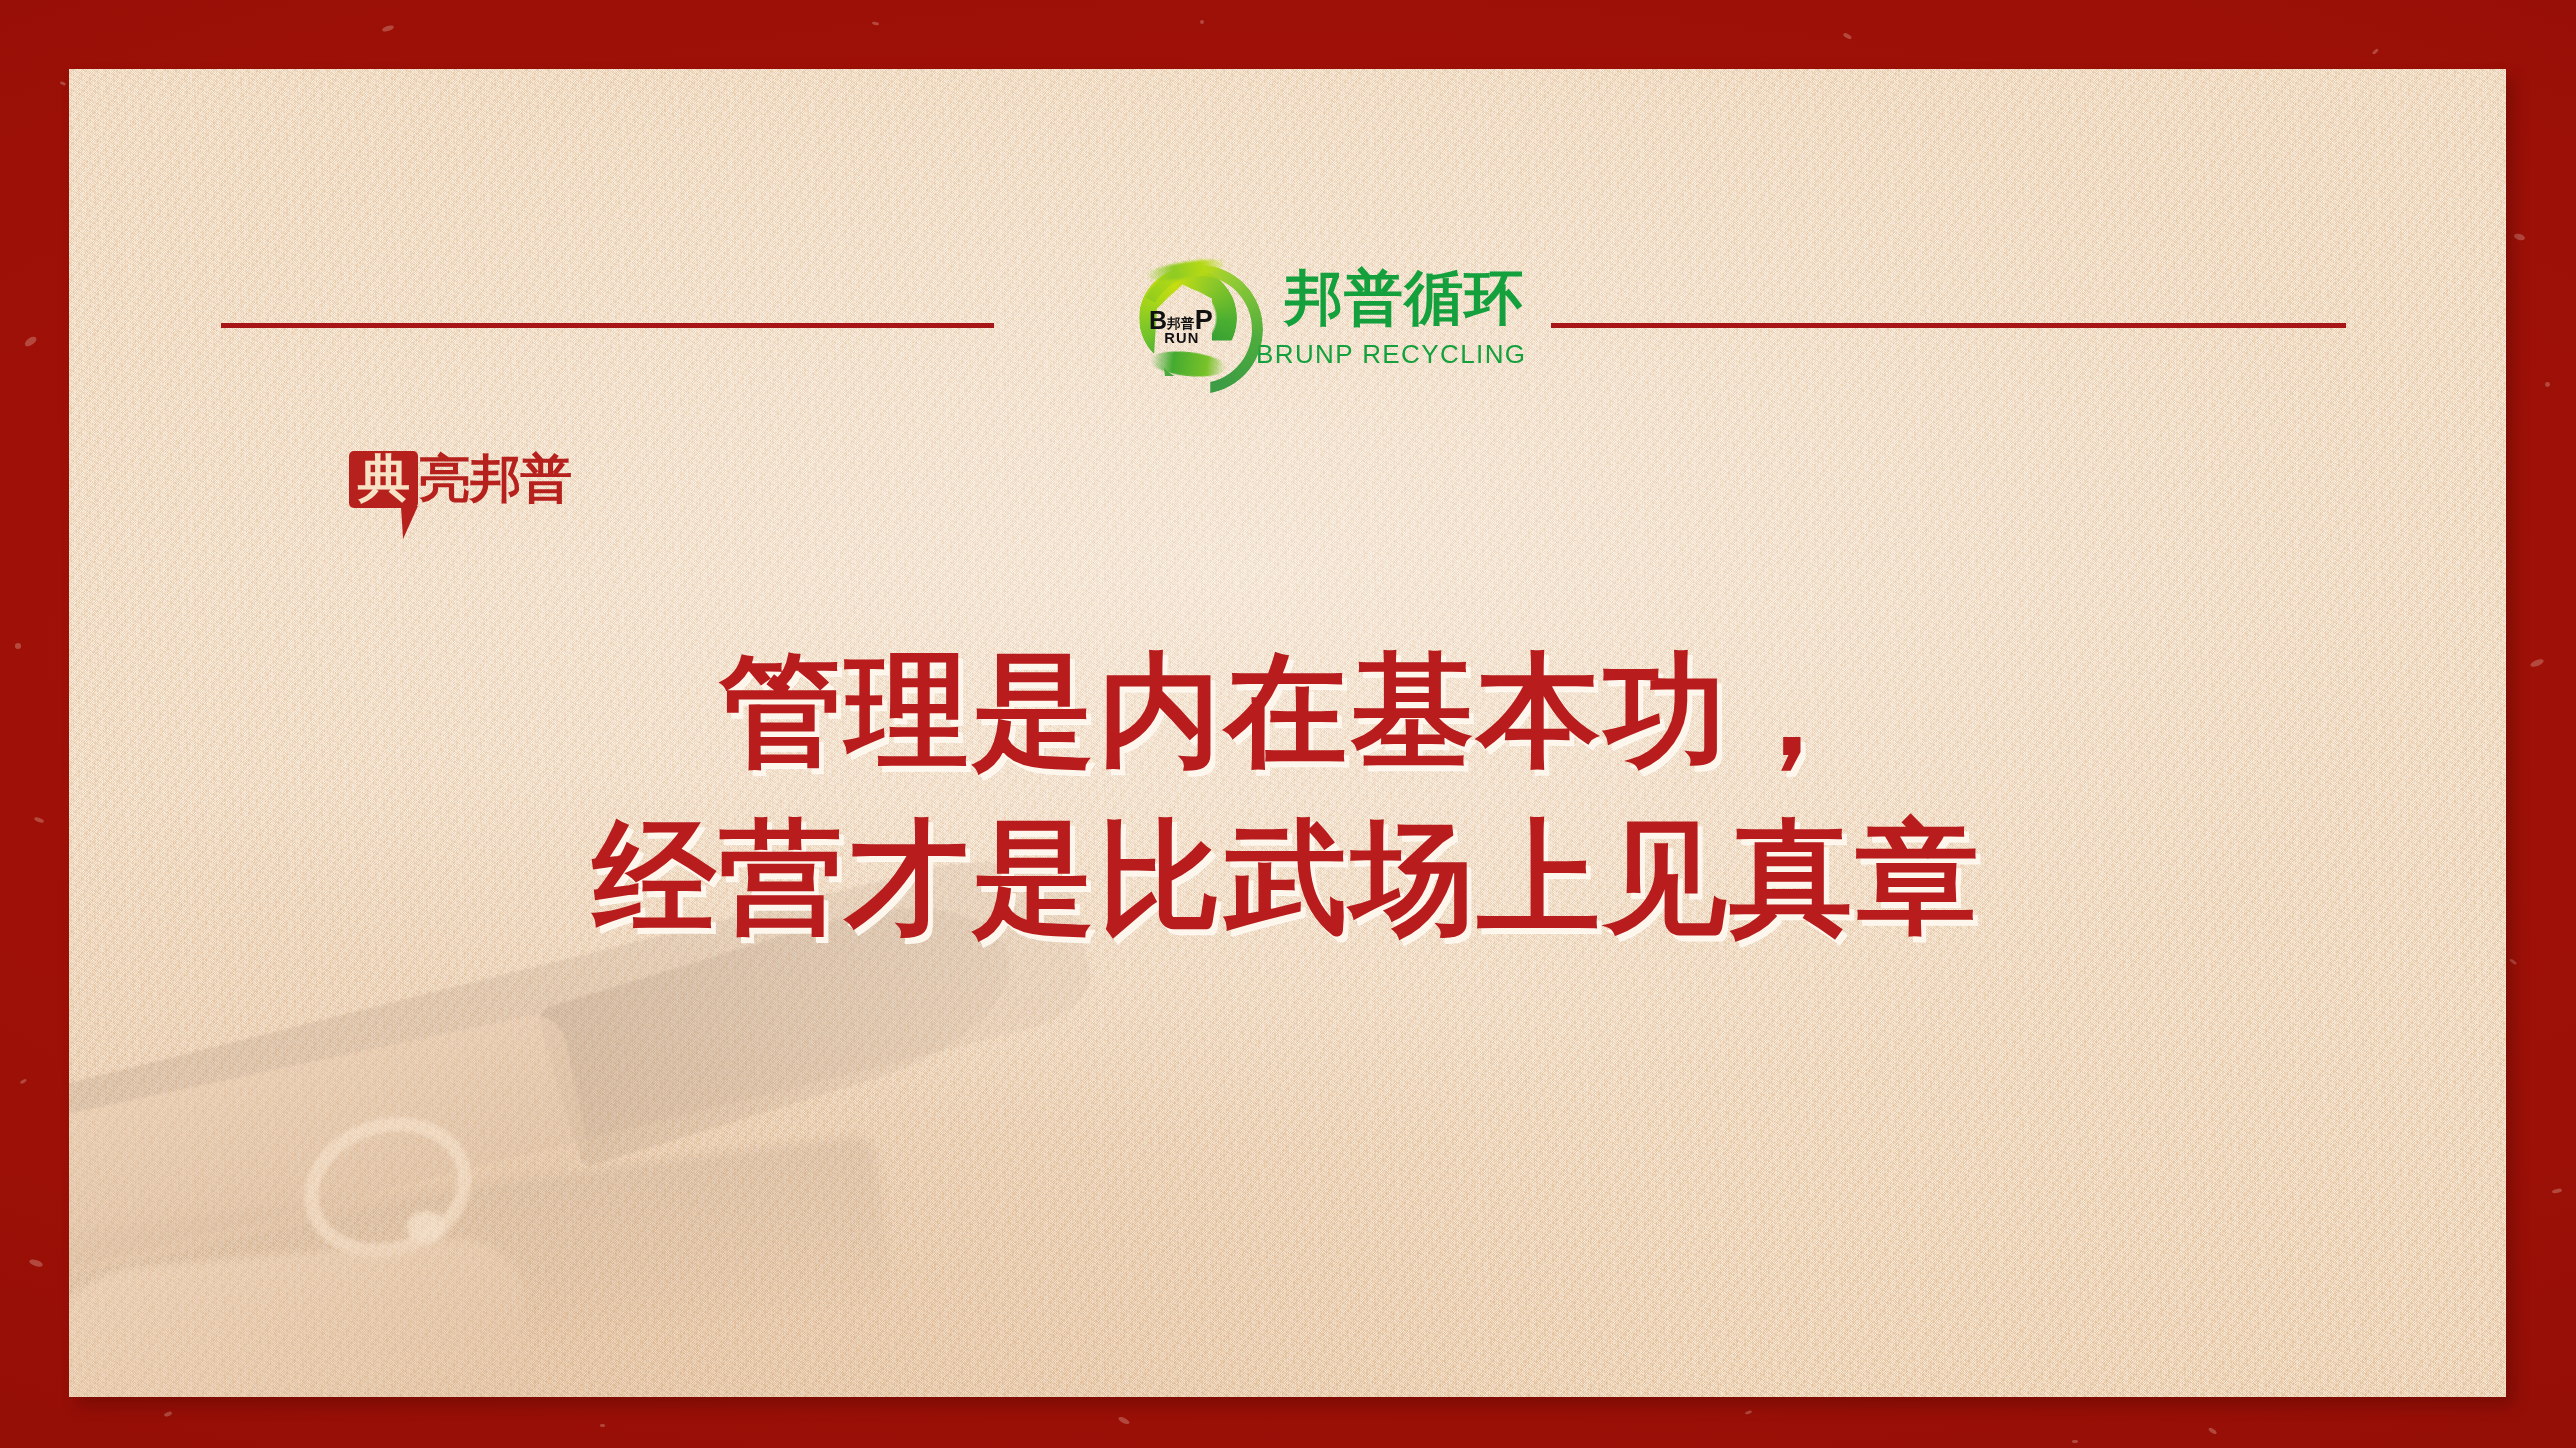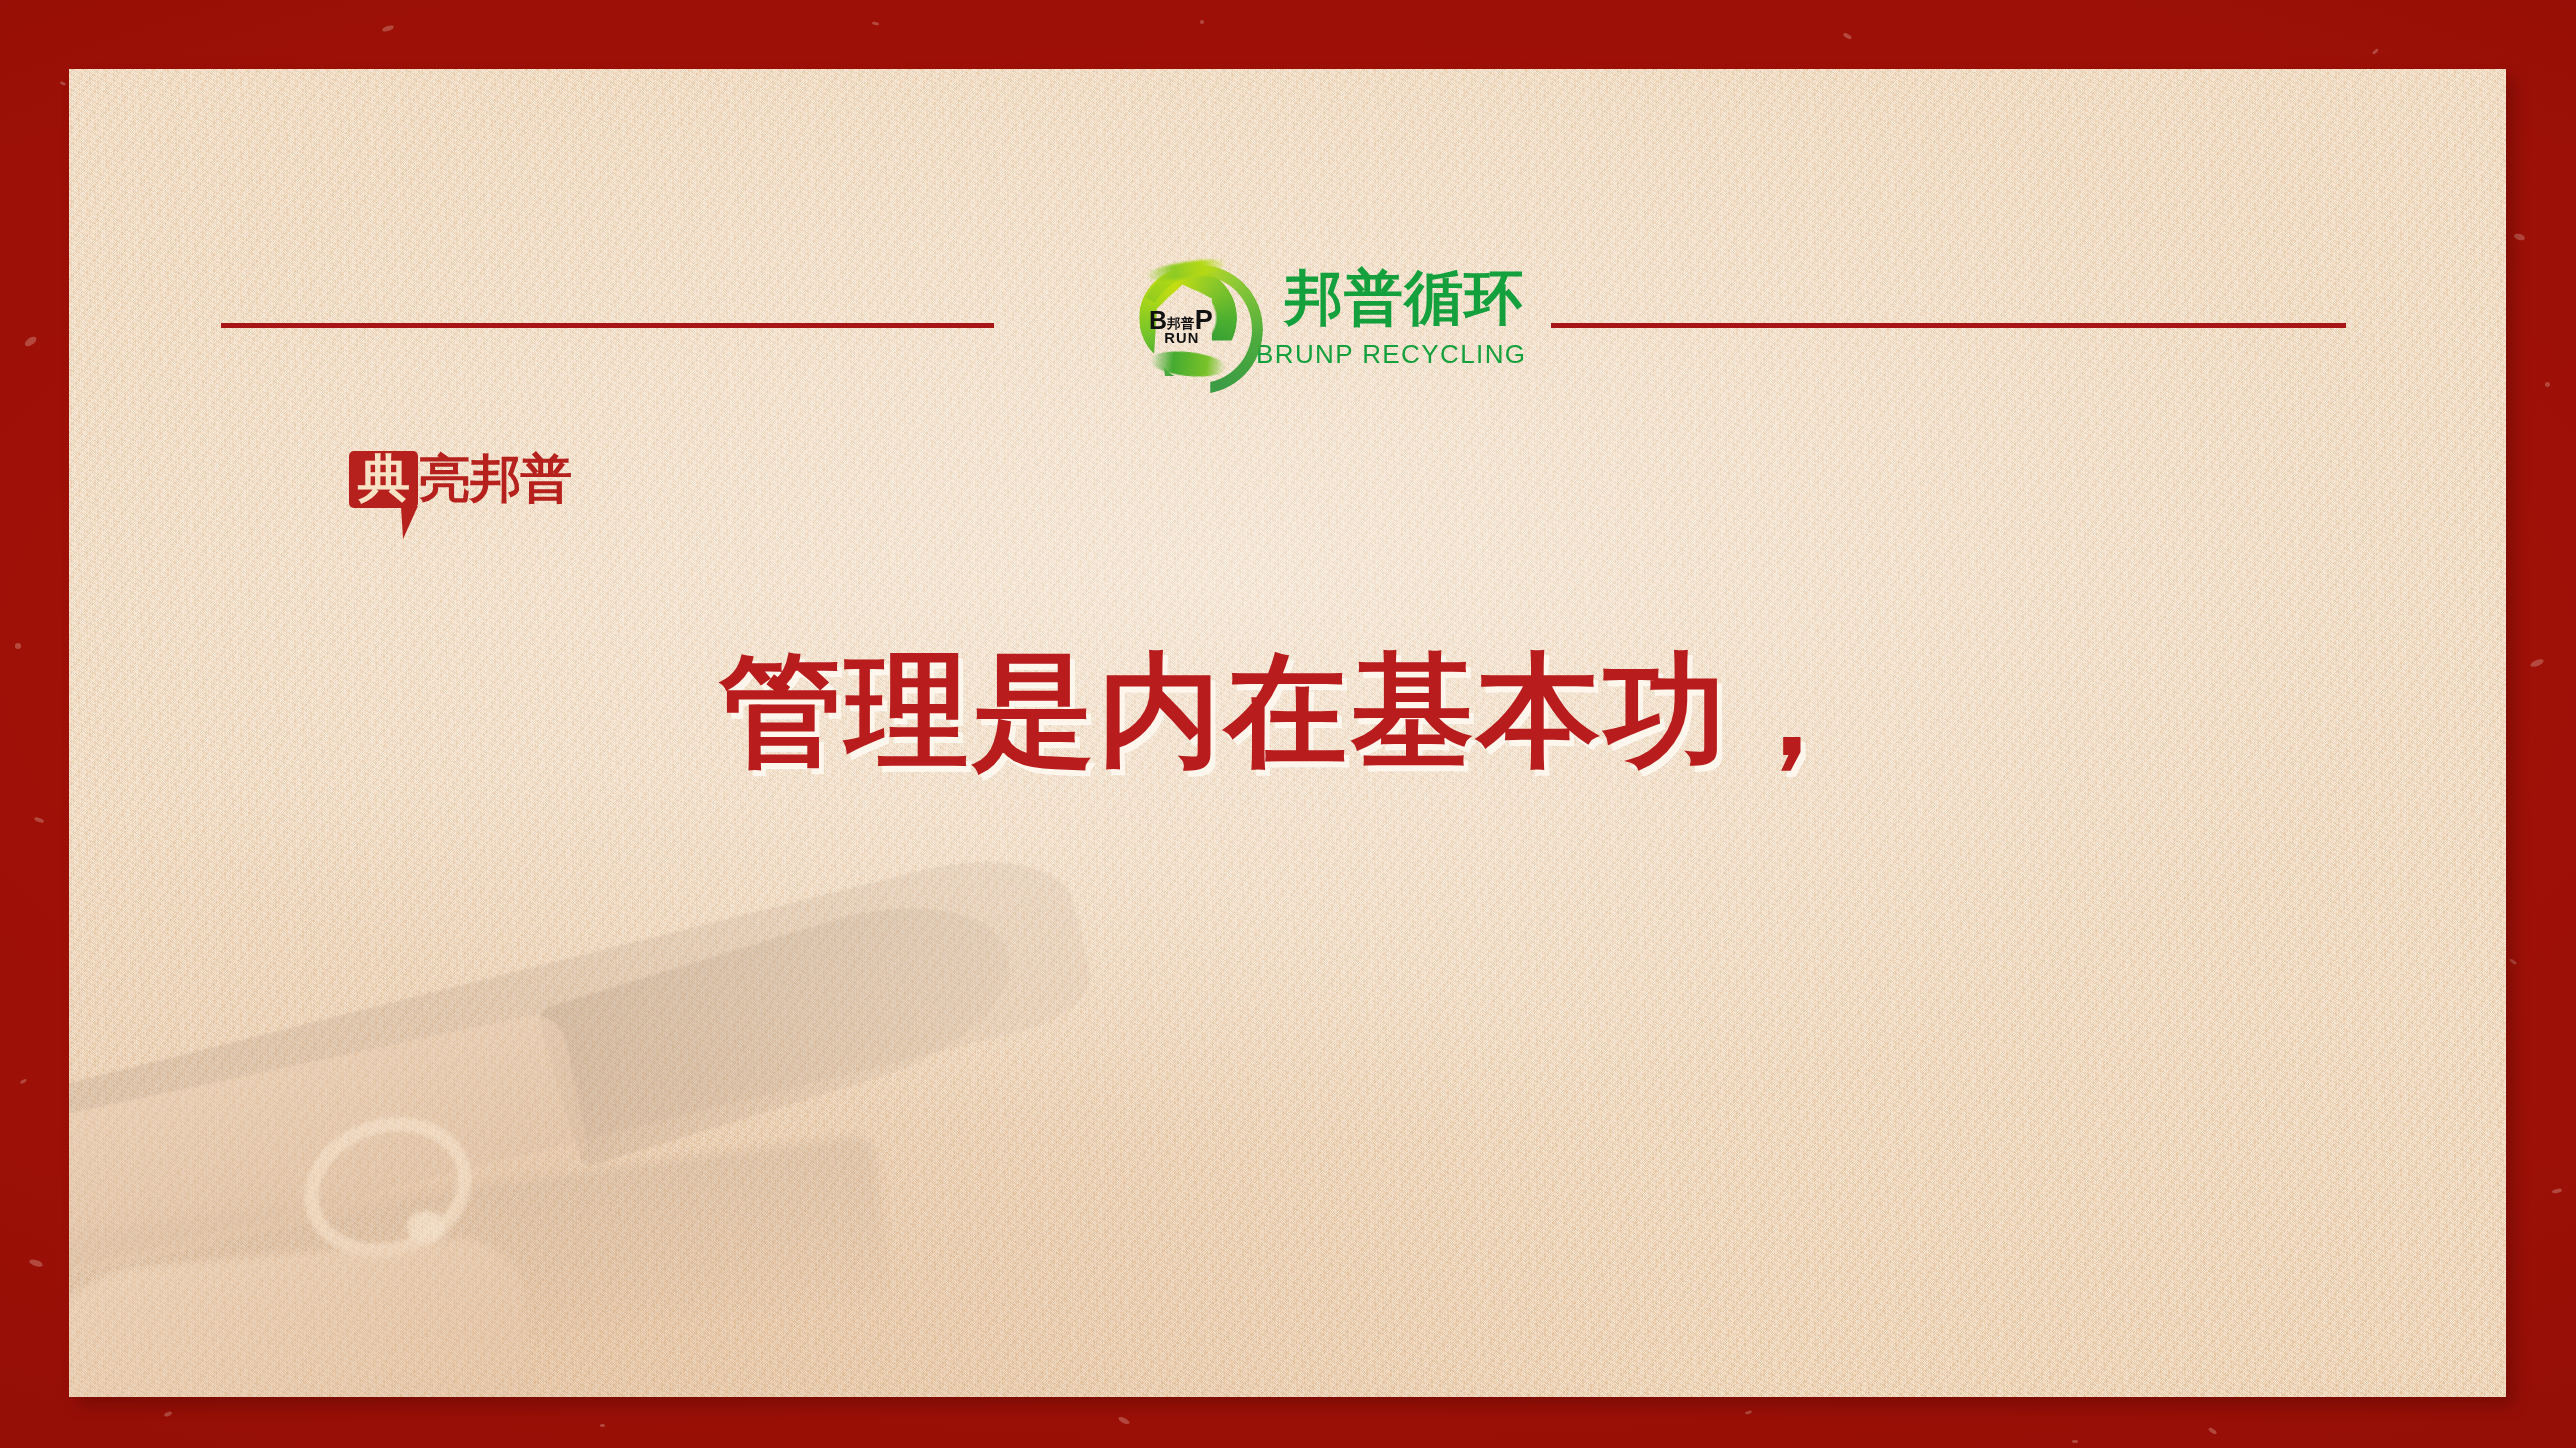--- a/index.html
+++ b/index.html
@@ -443,18 +443,19 @@
     <div class="badge">
       <div class="badge-box">
         <span class="badge-box-char">典</span>
         <span class="badge-tail"></span>
       </div>
       <div class="badge-text">亮邦普</div>
     </div>
 
     <div class="headline">
       <div class="hl-line">管理是内在基本功，</div>
+      <div class="hl-line">经营才是比武场上见真章</div>
     </div>
 
 
   </div>
 </div>
 
 
 </body></html>

